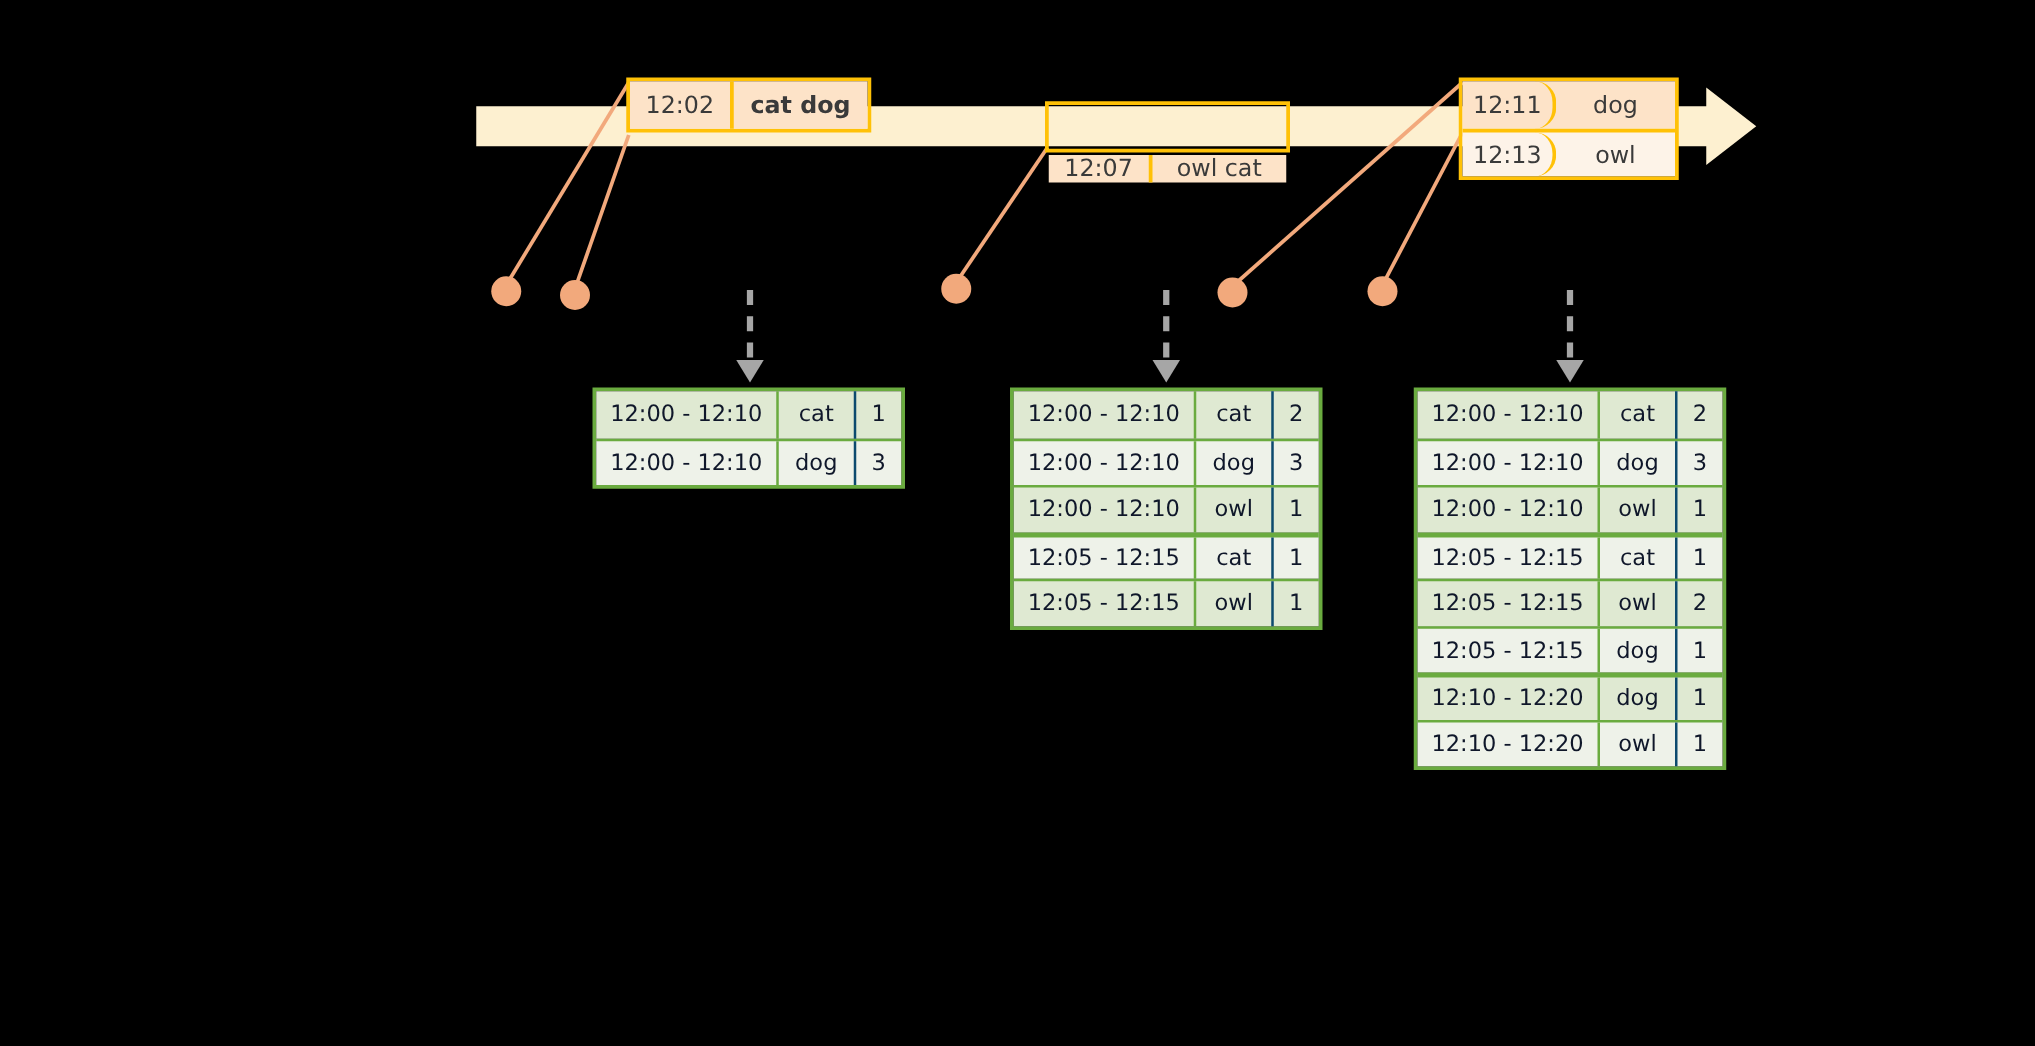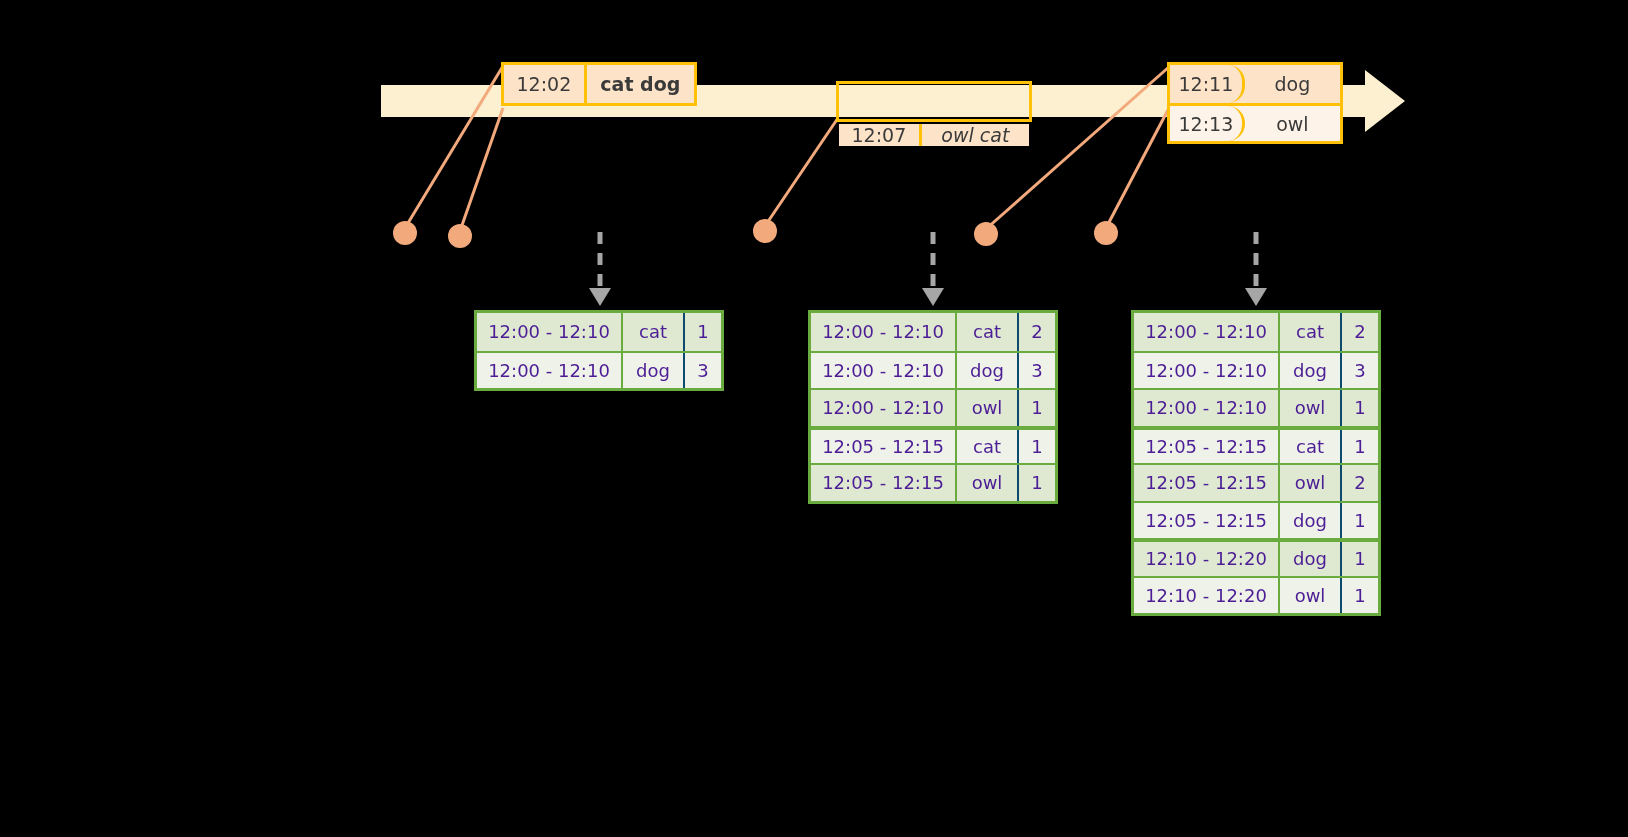--- a/index.html
+++ b/index.html
@@ -77,21 +77,21 @@
     white-space: nowrap;
   }
 
   #evt1 { left: 501px; top: 62px; width: 196px; text-align: center; }
   #evt1 .evt-time { width: 84px; }
   #evt1 .evt-val  { width: 109px; font-weight: bold; }
 
   #evt2 { left: 836px; top: 81px; width: 196px; height: 41px; }
   #evt2 .evt-row { height: 35px; margin-top: 40px; }
   #evt2 .evt-time { width: 84px; }
-  #evt2 .evt-val  { width: 109px; font-style: italic; }
+  #evt2 .evt-val  { width: 109px; }
 
   #evt3 { left: 1167px; top: 62px; width: 176px; }
   #evt3 .evt-time { width: 76px; border-radius: 17px; }
   #evt3 .evt-val  { width: 97px; }
 
   
   .gtable {
     position: absolute;
     border: 3px solid #6aab3f;
     box-sizing: border-box;
@@ -102,21 +102,21 @@
     box-sizing: border-box;
   }
   .grow + .grow { border-top: 2px solid #6aab3f; }
   .grow.sh-a { background: #dfe9d2; }
   .grow.sh-b { background: #eef2e9; }
   .gc {
     display: flex;
     align-items: center;
     justify-content: center;
     font-size: 18px;
-    color: #4c1d95;
+    color: #0f172a;
     box-sizing: border-box;
     white-space: nowrap;
   }
   .gc-win { border-right: 2px solid #6aab3f; }
   .gc-key { border-right: 2px solid #0c4a6e; }
 
   .thick-top { border-top: 4px solid #6aab3f !important; }
 
   #gt1 { left: 474px; top: 310px; width: 250px; }
   #gt1 .gc-win { width: 146px; }

